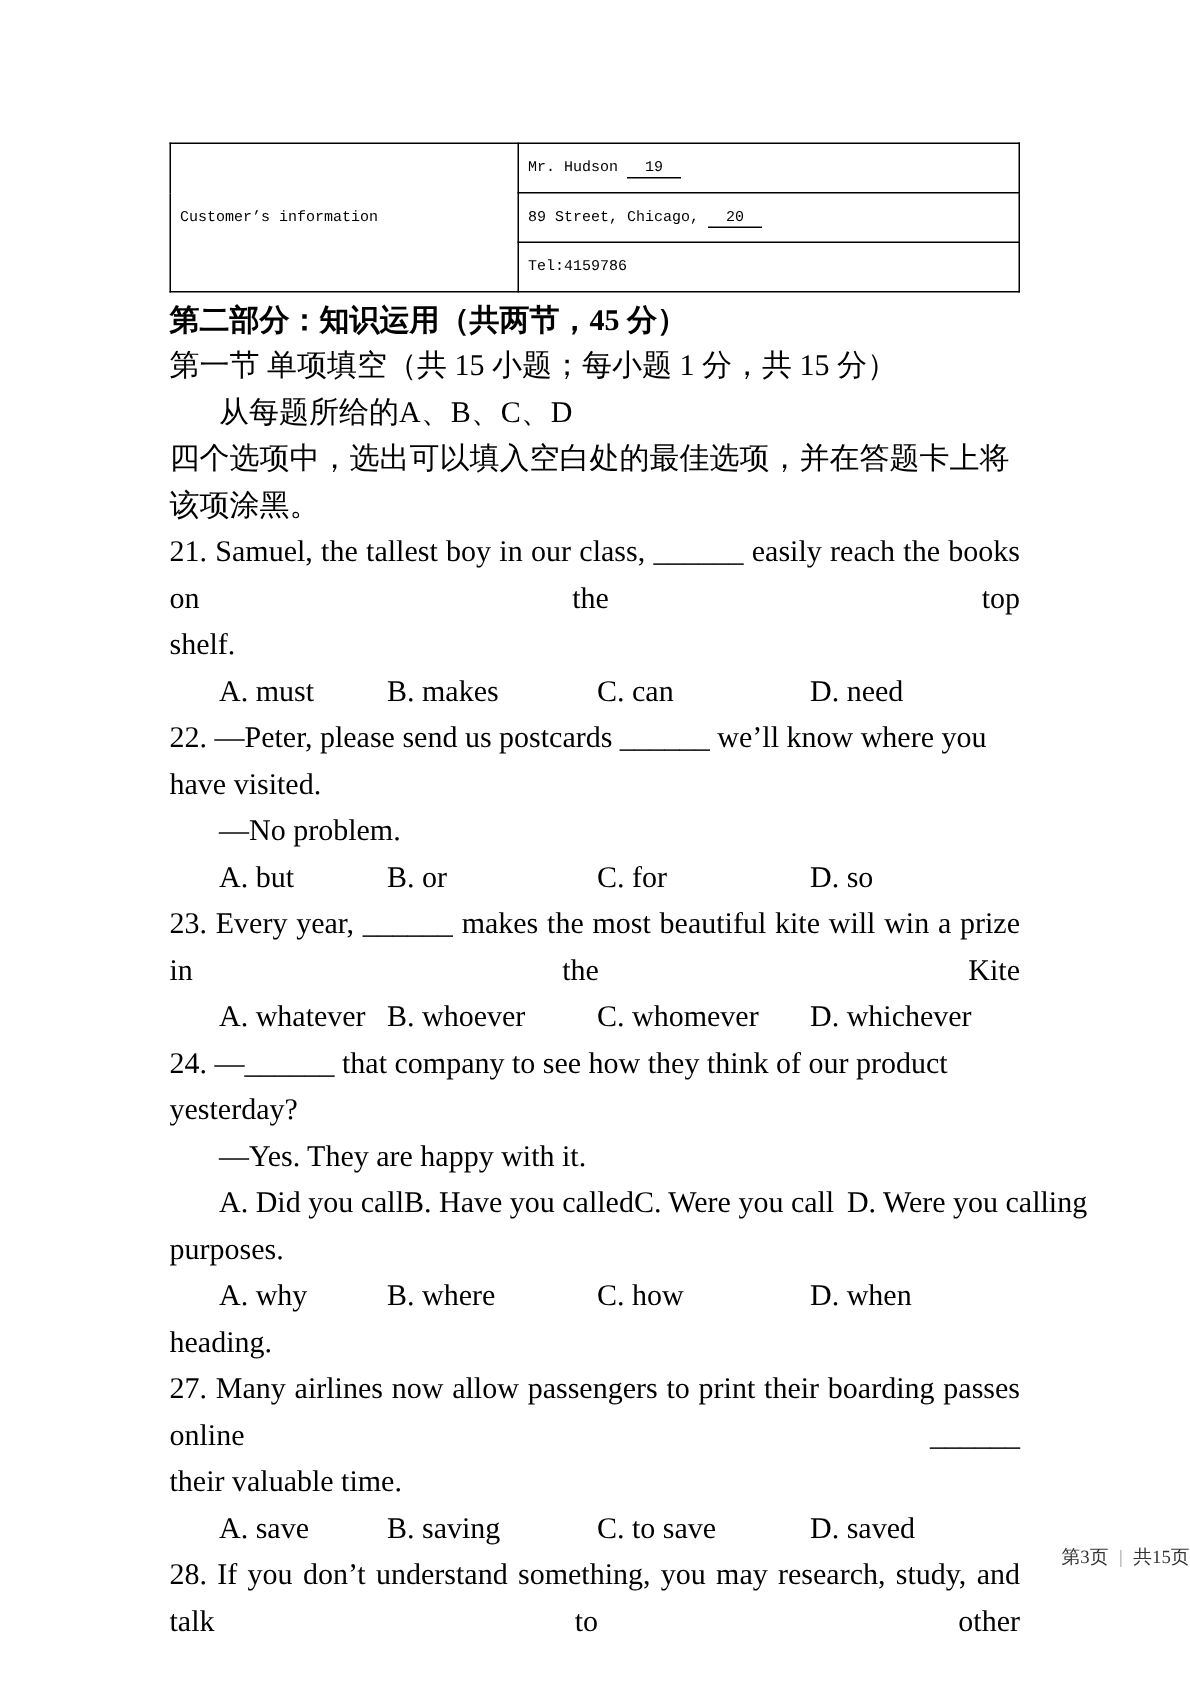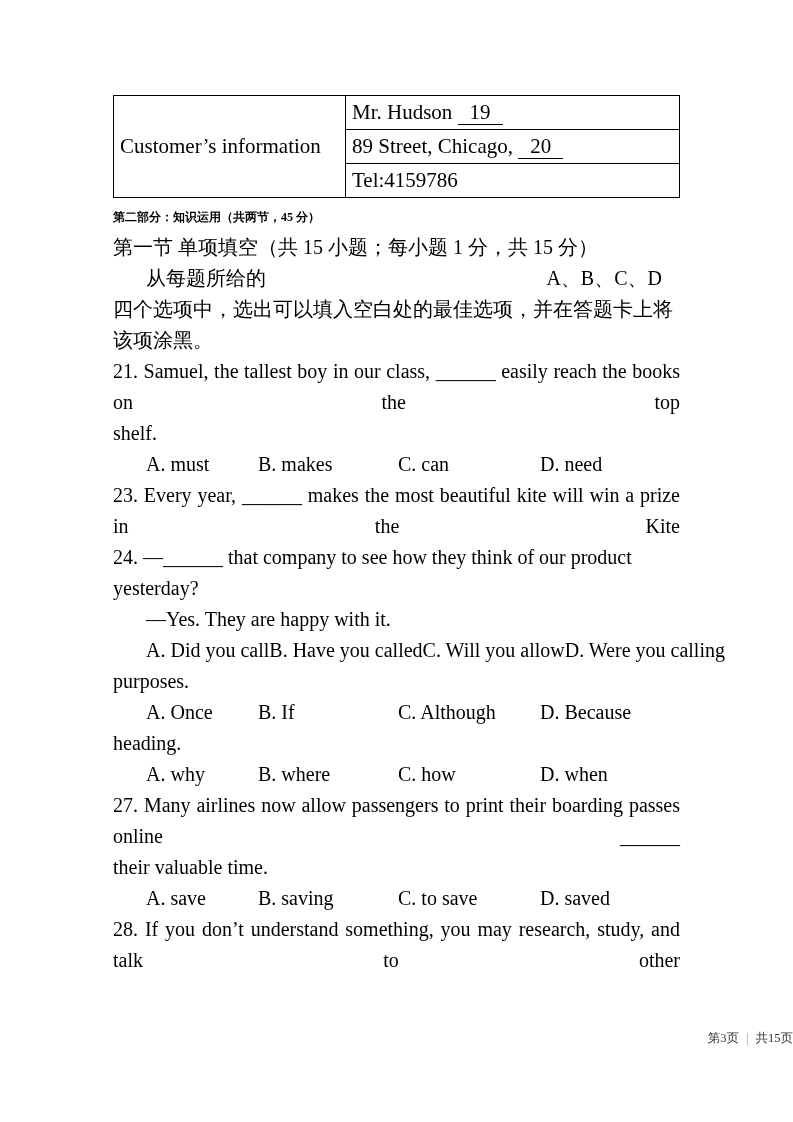--- a/index.html
+++ b/index.html
@@ -7,32 +7,32 @@
   body {
     width:793px; height:1122px; position:relative; overflow:hidden;
     font-family:"Liberation Serif","DejaVu Serif",serif;
     color:#000;
   }
   .content { position:absolute; left:113px; top:95px; width:567px; }
 
   
   table.info { border-collapse:collapse; width:100%; }
   table.info td {
-    border:1px solid #000; font-size:21px; padding:4px 6px;
-    height:33px; vertical-align:middle;
+    border:1px solid #000; font-size:10px; padding:4px 6px;
+    height:33px; vertical-align:middle;font-family:Liberation Mono, monospace;
   }
   td.merged { width:232px; vertical-align:top; padding-top:7px; }
   .blank-underline { border-bottom:1px solid #000; padding:0 12px; }
 
   
   .line { font-size:20px; line-height:31px; }
-  .heading { font-weight:bold; font-size:12px; line-height:30px; margin-top:4px; }
+  .heading { font-weight:bold; font-size:20px; line-height:30px; margin-top:4px; }
   .justify { text-align:justify; text-align-last:justify; }
   .indent { padding-left:33px; }
-  .instr1 { display:flex; justify-content:space-between; padding-left:33px; padding-right:18px; }
+  .instr1 { display:flex; justify-content:flex-start; padding-left:33px; padding-right:18px; }
 
   
   .options { padding-left:33px; white-space:nowrap; }
   .opt { display:inline-block; }
   .opt0 { min-width:112px; }
   .opt1 { min-width:140px; }
   .opt2 { min-width:142px; }
 
   
   .footer {
@@ -72,34 +72,39 @@
 
   <div class="line">四个选项中，选出可以填入空白处的最佳选项，并在答题卡上将该项涂黑。</div>
 
   <div id="questions">
       <div>
         <div class="line justify">21. Samuel, the tallest boy in our class, ______ easily reach the books on the top</div>
         <div class="line">shelf.</div>
         <div class="line options"><span class="opt opt0">A. must</span><span class="opt opt1">B. makes</span><span class="opt opt2">C. can</span><span class="opt opt3">D. need</span></div>
       </div>
       <div>
+        <div class="line">22. —Peter, please send us postcards ______ we’ll know where you have visited.</div>
+        <div class="line indent">—No problem.</div>
+        <div class="line options"><span class="opt opt0">A. but</span><span class="opt opt1">B. or</span><span class="opt opt2">C. for</span><span class="opt opt3">D. so</span></div>
+      </div>
+      <div>
         <div class="line justify">23. Every year, ______ makes the most beautiful kite will win a prize in the Kite</div>
+        <div class="line options"><span class="opt opt0">A. whatever</span><span class="opt opt1">B. whoever</span><span class="opt opt2">C. whomever</span><span class="opt opt3">D. whichever</span></div>
       </div>
       <div>
         <div class="line">24. —______ that company to see how they think of our product yesterday?</div>
         <div class="line indent">—Yes. They are happy with it.</div>
-        <div class="line options"><span class="opt opt0">A. Did you call</span><span class="opt opt1">B. Have you called</span><span class="opt opt2">C. Will you allow</span><span class="opt opt3">D. Were you calling</span></div>
+        <div class="line options"><span class="opt opt0">A. Did you call</span><span class="opt opt1">B. Have you called</span><span class="opt opt2">C. Were you call</span><span class="opt opt3">D. Were you calling</span></div>
       </div>
       <div>
         <div class="line">purposes.</div>
-        <div class="line options"><span class="opt opt0">A. Once</span><span class="opt opt1">B. If</span><span class="opt opt2">C. Although</span><span class="opt opt3">D. Because</span></div>
       </div>
       <div>
+        <div class="line options"><span class="opt opt0">A. why</span><span class="opt opt1">B. where</span><span class="opt opt2">C. how</span><span class="opt opt3">D. when</span></div>
         <div class="line">heading.</div>
-        <div class="line options"><span class="opt opt0">A. why</span><span class="opt opt1">B. where</span><span class="opt opt2">C. how</span><span class="opt opt3">D. when</span></div>
       </div>
       <div>
         <div class="line justify">27. Many airlines now allow passengers to print their boarding passes online ______</div>
         <div class="line">their valuable time.</div>
         <div class="line options"><span class="opt opt0">A. save</span><span class="opt opt1">B. saving</span><span class="opt opt2">C. to save</span><span class="opt opt3">D. saved</span></div>
       </div>
       <div>
         <div class="line justify">28. If you don’t understand something, you may research, study, and talk to other</div>
       </div>
     </div>

